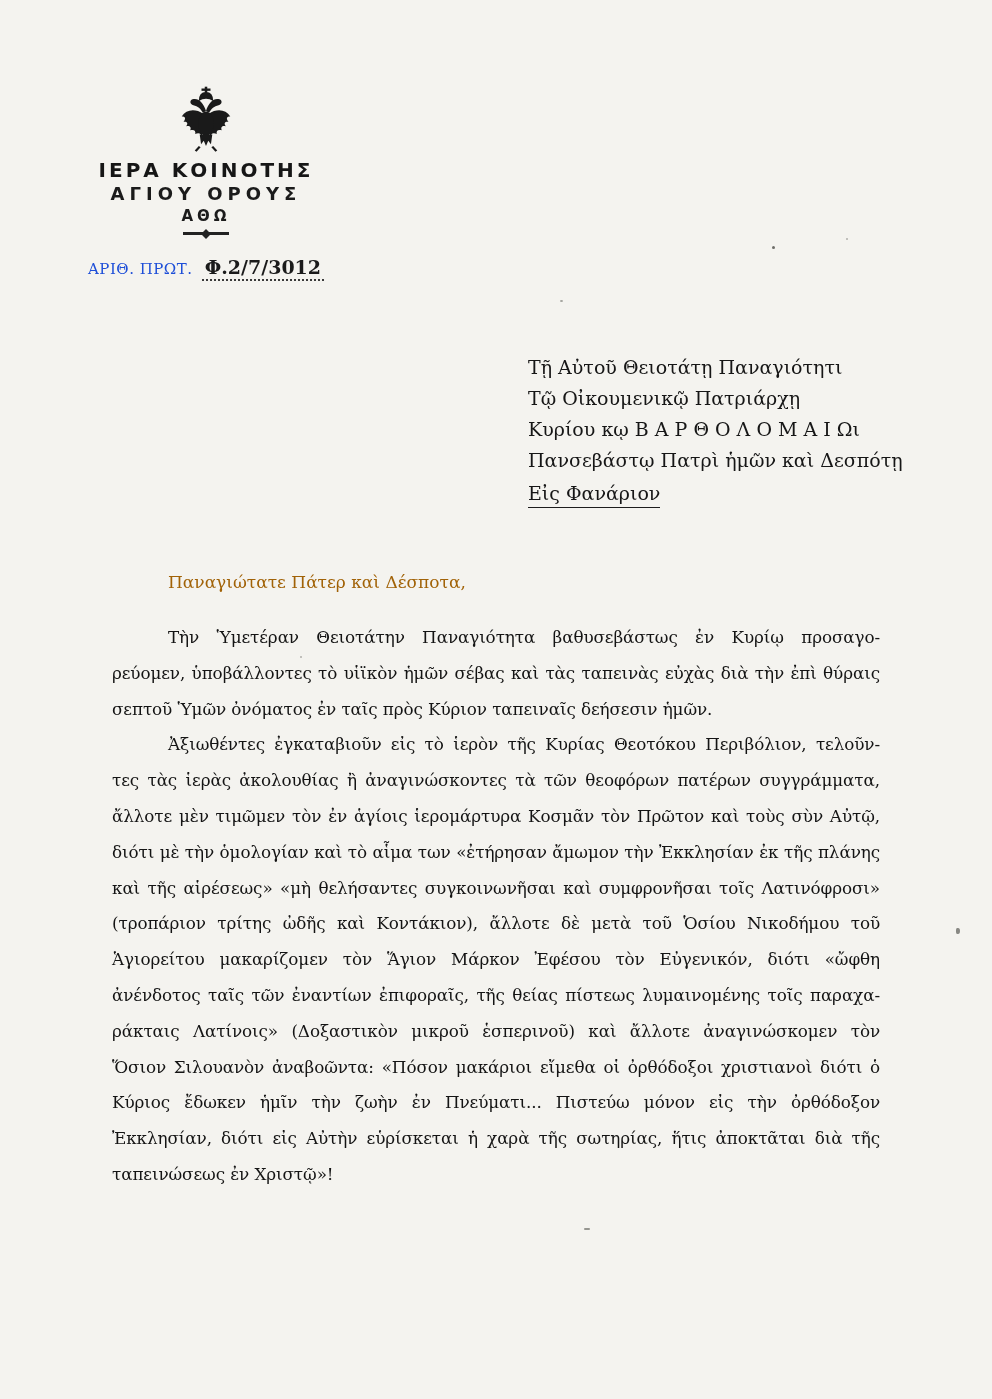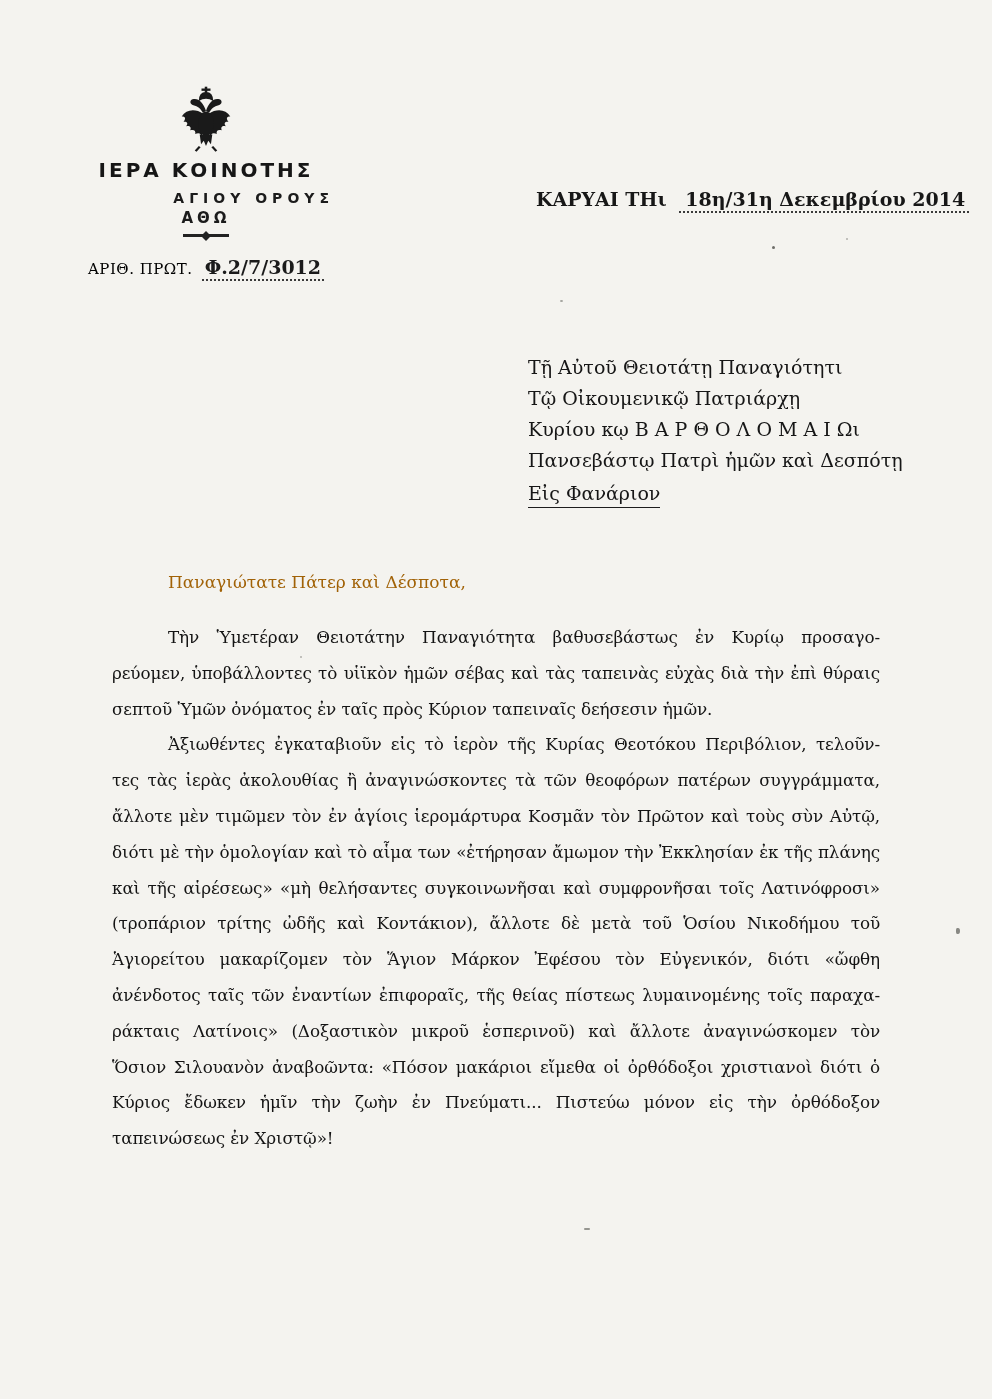--- a/index.html
+++ b/index.html
@@ -34,25 +34,24 @@
     font-family: "DejaVu Sans", "Liberation Sans", sans-serif;
     font-weight: bold;
     font-size: 20px;
     letter-spacing: 3px;
     color: #161616;
     white-space: nowrap;
   }
   .lh-line2 {
     font-family: "DejaVu Sans", "Liberation Sans", sans-serif;
     font-weight: bold;
-    font-size: 14px;
+    font-size: 18px;
     letter-spacing: 5px;
-    margin-top: 8px;
-    white-space: nowrap;
-    text-align: right;
+    margin-top: 1px;
+    white-space: nowrap;
   }
   .lh-line3 {
     font-family: "DejaVu Sans", "Liberation Sans", sans-serif;
     font-weight: bold;
     font-size: 15px;
     letter-spacing: 4px;
     margin-top: 3px;
   }
   .lh-divider {
     position: relative;
@@ -75,21 +74,21 @@
   
   .protocol {
     position: absolute;
     left: 88px;
     top: 256px;
     white-space: nowrap;
   }
   .protocol .label {
     font-size: 15px;
     letter-spacing: 0.5px;
-    color: #000000;
+    color: #1d4ed8;
   }
   .protocol .number {
     font-size: 19px;
     font-weight: bold;
     border-bottom: 2px dotted #3a3a3a;
     padding: 0 3px 1px 3px;
     margin-left: 4px;
   }
 
   
@@ -199,24 +198,20 @@
     <div class="lh-line2">ΑΓΙΟΥ ΟΡΟΥΣ</div>
     <div class="lh-line3">ΑΘΩ</div>
     <div class="lh-divider"></div>
   </div>
 
   <div class="protocol">
     <span class="label">ΑΡΙΘ. ΠΡΩΤ.</span>
     <span class="number">Φ.2/7/3012</span>
   </div>
 
-  <div class="dateline">
-    <span>ΚΑΡΥΑΙ ΤΗι</span>
-    <span class="date-value">18η/31η Δεκεμβρίου 2014</span>
-  </div>
 
   <div class="recipient">
     <div>
         <div class="line first">Τῇ Αὐτοῦ Θειοτάτῃ Παναγιότητι</div>
         <div class="line">Τῷ Οἰκουμενικῷ Πατριάρχῃ</div>
         <div class="line">Κυρίου κῳ Β Α Ρ Θ Ο Λ Ο Μ Α Ι Ωι</div>
         <div class="line last">Πανσεβάστῳ Πατρὶ ἡμῶν καὶ Δεσπότῃ</div>
       </div>
     <span class="recipient-location">Εἰς Φανάριον</span>
   </div>
@@ -234,20 +229,21 @@
         <div class="line">τες τὰς ἱερὰς ἀκολουθίας ἢ ἀναγινώσκοντες τὰ τῶν θεοφόρων πατέρων συγγράμματα,</div>
         <div class="line">ἄλλοτε μὲν τιμῶμεν τὸν ἐν ἁγίοις ἱερομάρτυρα Κοσμᾶν τὸν Πρῶτον καὶ τοὺς σὺν Αὐτῷ,</div>
         <div class="line">διότι μὲ τὴν ὁμολογίαν καὶ τὸ αἷμα των «ἐτήρησαν ἄμωμον τὴν Ἐκκλησίαν ἐκ τῆς πλάνης</div>
         <div class="line">καὶ τῆς αἱρέσεως» «μὴ θελήσαντες συγκοινωνῆσαι καὶ συμφρονῆσαι τοῖς Λατινόφροσι»</div>
         <div class="line">(τροπάριον τρίτης ὠδῆς καὶ Κοντάκιον), ἄλλοτε δὲ μετὰ τοῦ Ὁσίου Νικοδήμου τοῦ</div>
         <div class="line">Ἁγιορείτου μακαρίζομεν τὸν Ἅγιον Μάρκον Ἐφέσου τὸν Εὐγενικόν, διότι «ὤφθη</div>
         <div class="line">ἀνένδοτος ταῖς τῶν ἐναντίων ἐπιφοραῖς, τῆς θείας πίστεως λυμαινομένης τοῖς παραχα-</div>
         <div class="line">ράκταις Λατίνοις» (Δοξαστικὸν μικροῦ ἑσπερινοῦ) καὶ ἄλλοτε ἀναγινώσκομεν τὸν</div>
         <div class="line">Ὅσιον Σιλουανὸν ἀναβοῶντα: «Πόσον μακάριοι εἴμεθα οἱ ὀρθόδοξοι χριστιανοὶ διότι ὁ</div>
         <div class="line">Κύριος ἔδωκεν ἡμῖν τὴν ζωὴν ἐν Πνεύματι... Πιστεύω μόνον εἰς τὴν ὀρθόδοξον</div>
+        <div class="line">Ἐκκλησίαν, διότι εἰς Αὐτὴν εὑρίσκεται ἡ χαρὰ τῆς σωτηρίας, ἥτις ἀποκτᾶται διὰ τῆς</div>
         <div class="line last">ταπεινώσεως ἐν Χριστῷ»!</div>
       </div>
   </div>
 
   <div class="speck s1"></div>
   <div class="speck s2"></div>
   <div class="speck s3"></div>
   <div class="speck s4"></div>
   <div class="speck s5"></div>
   <div class="speck s6"></div>

